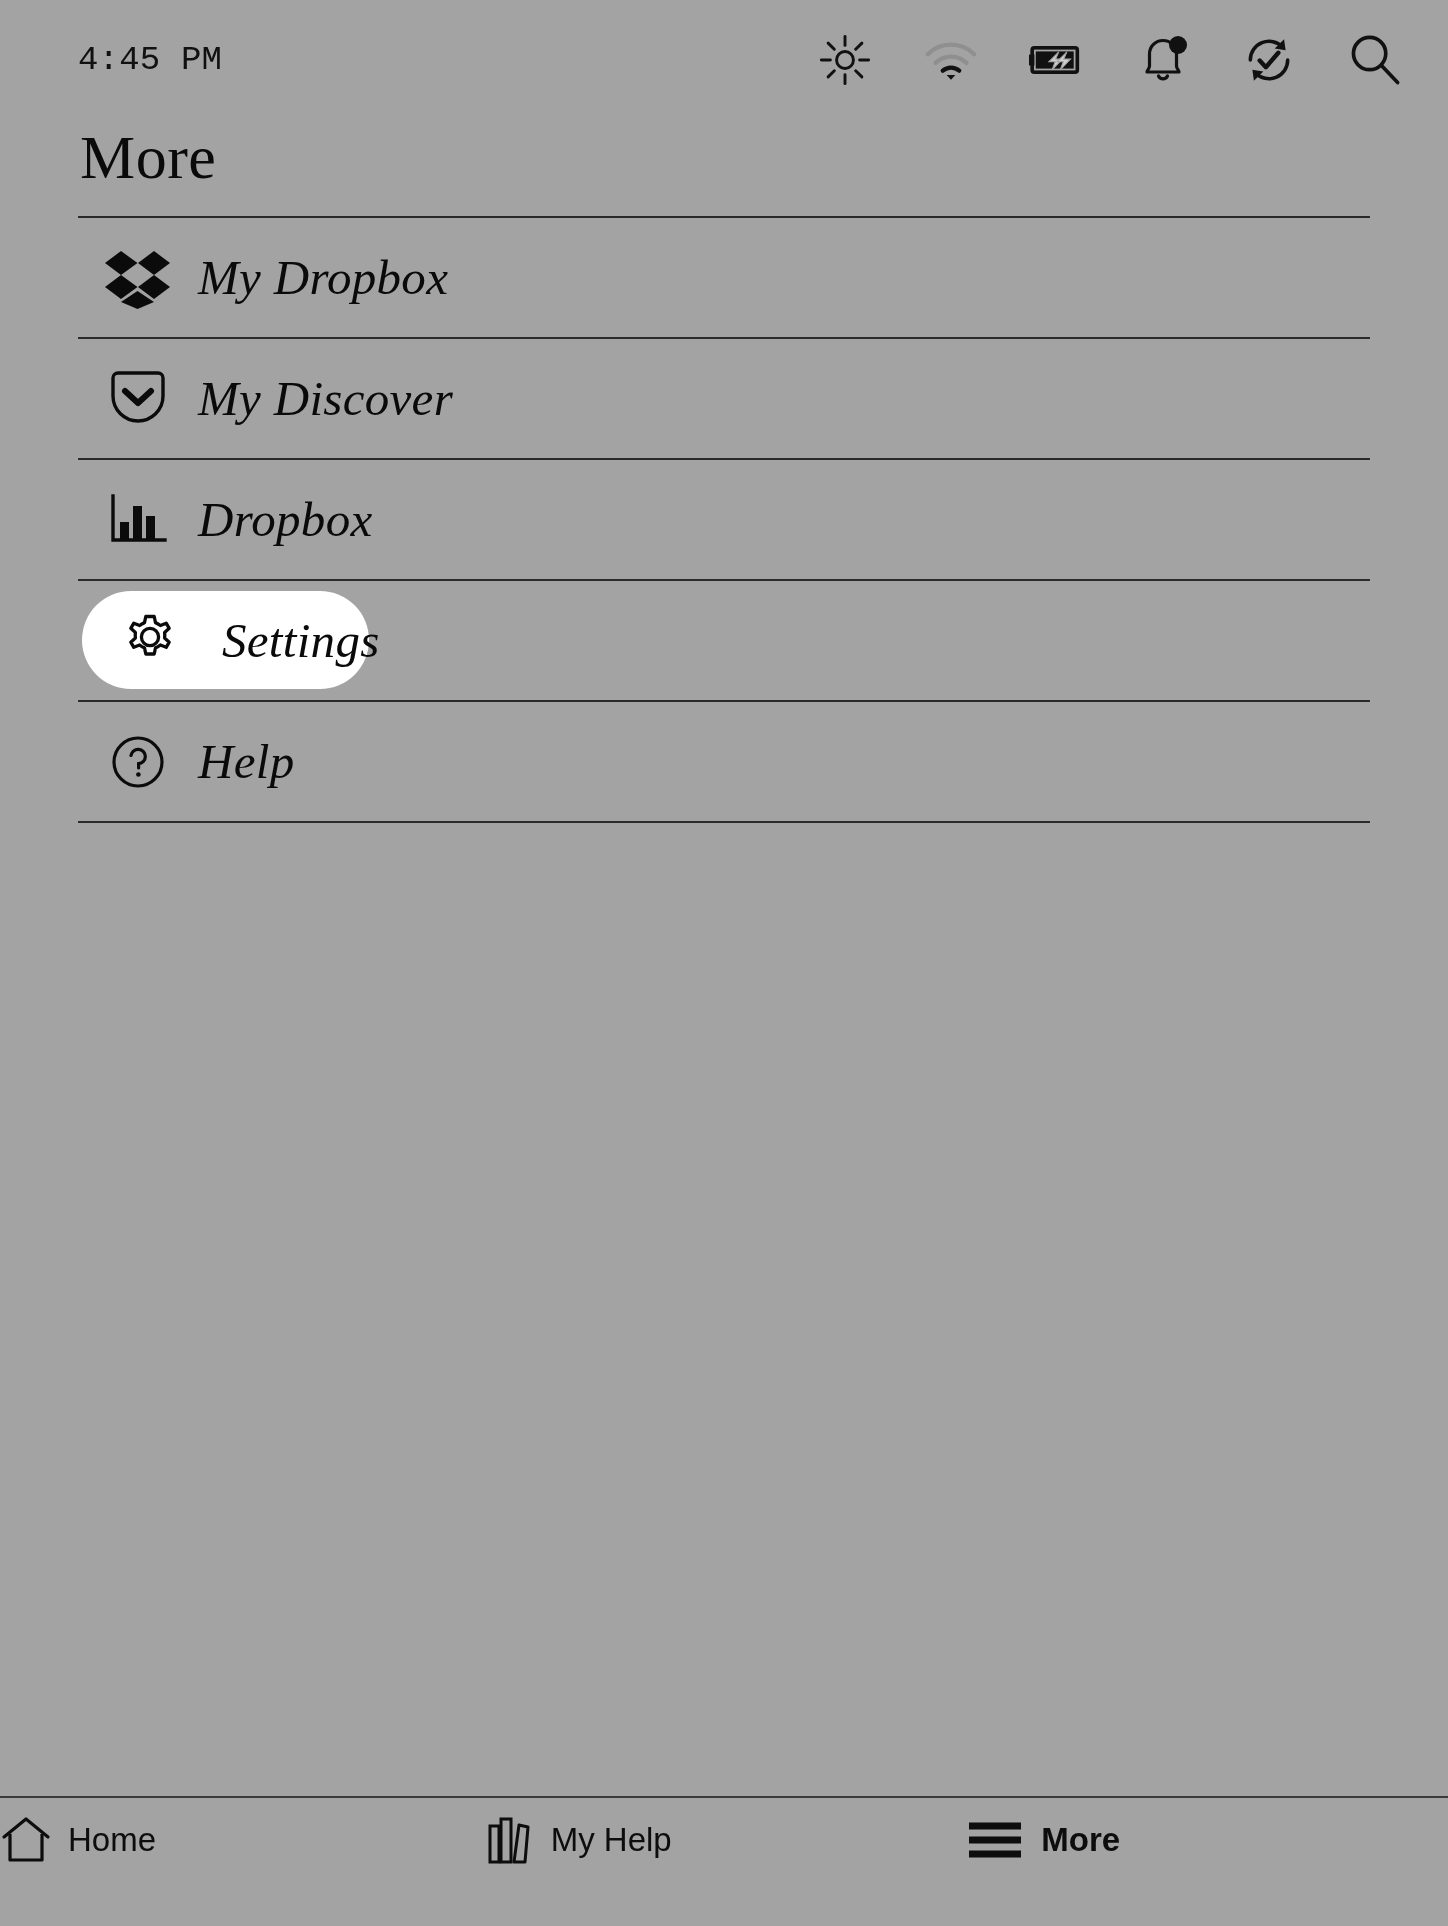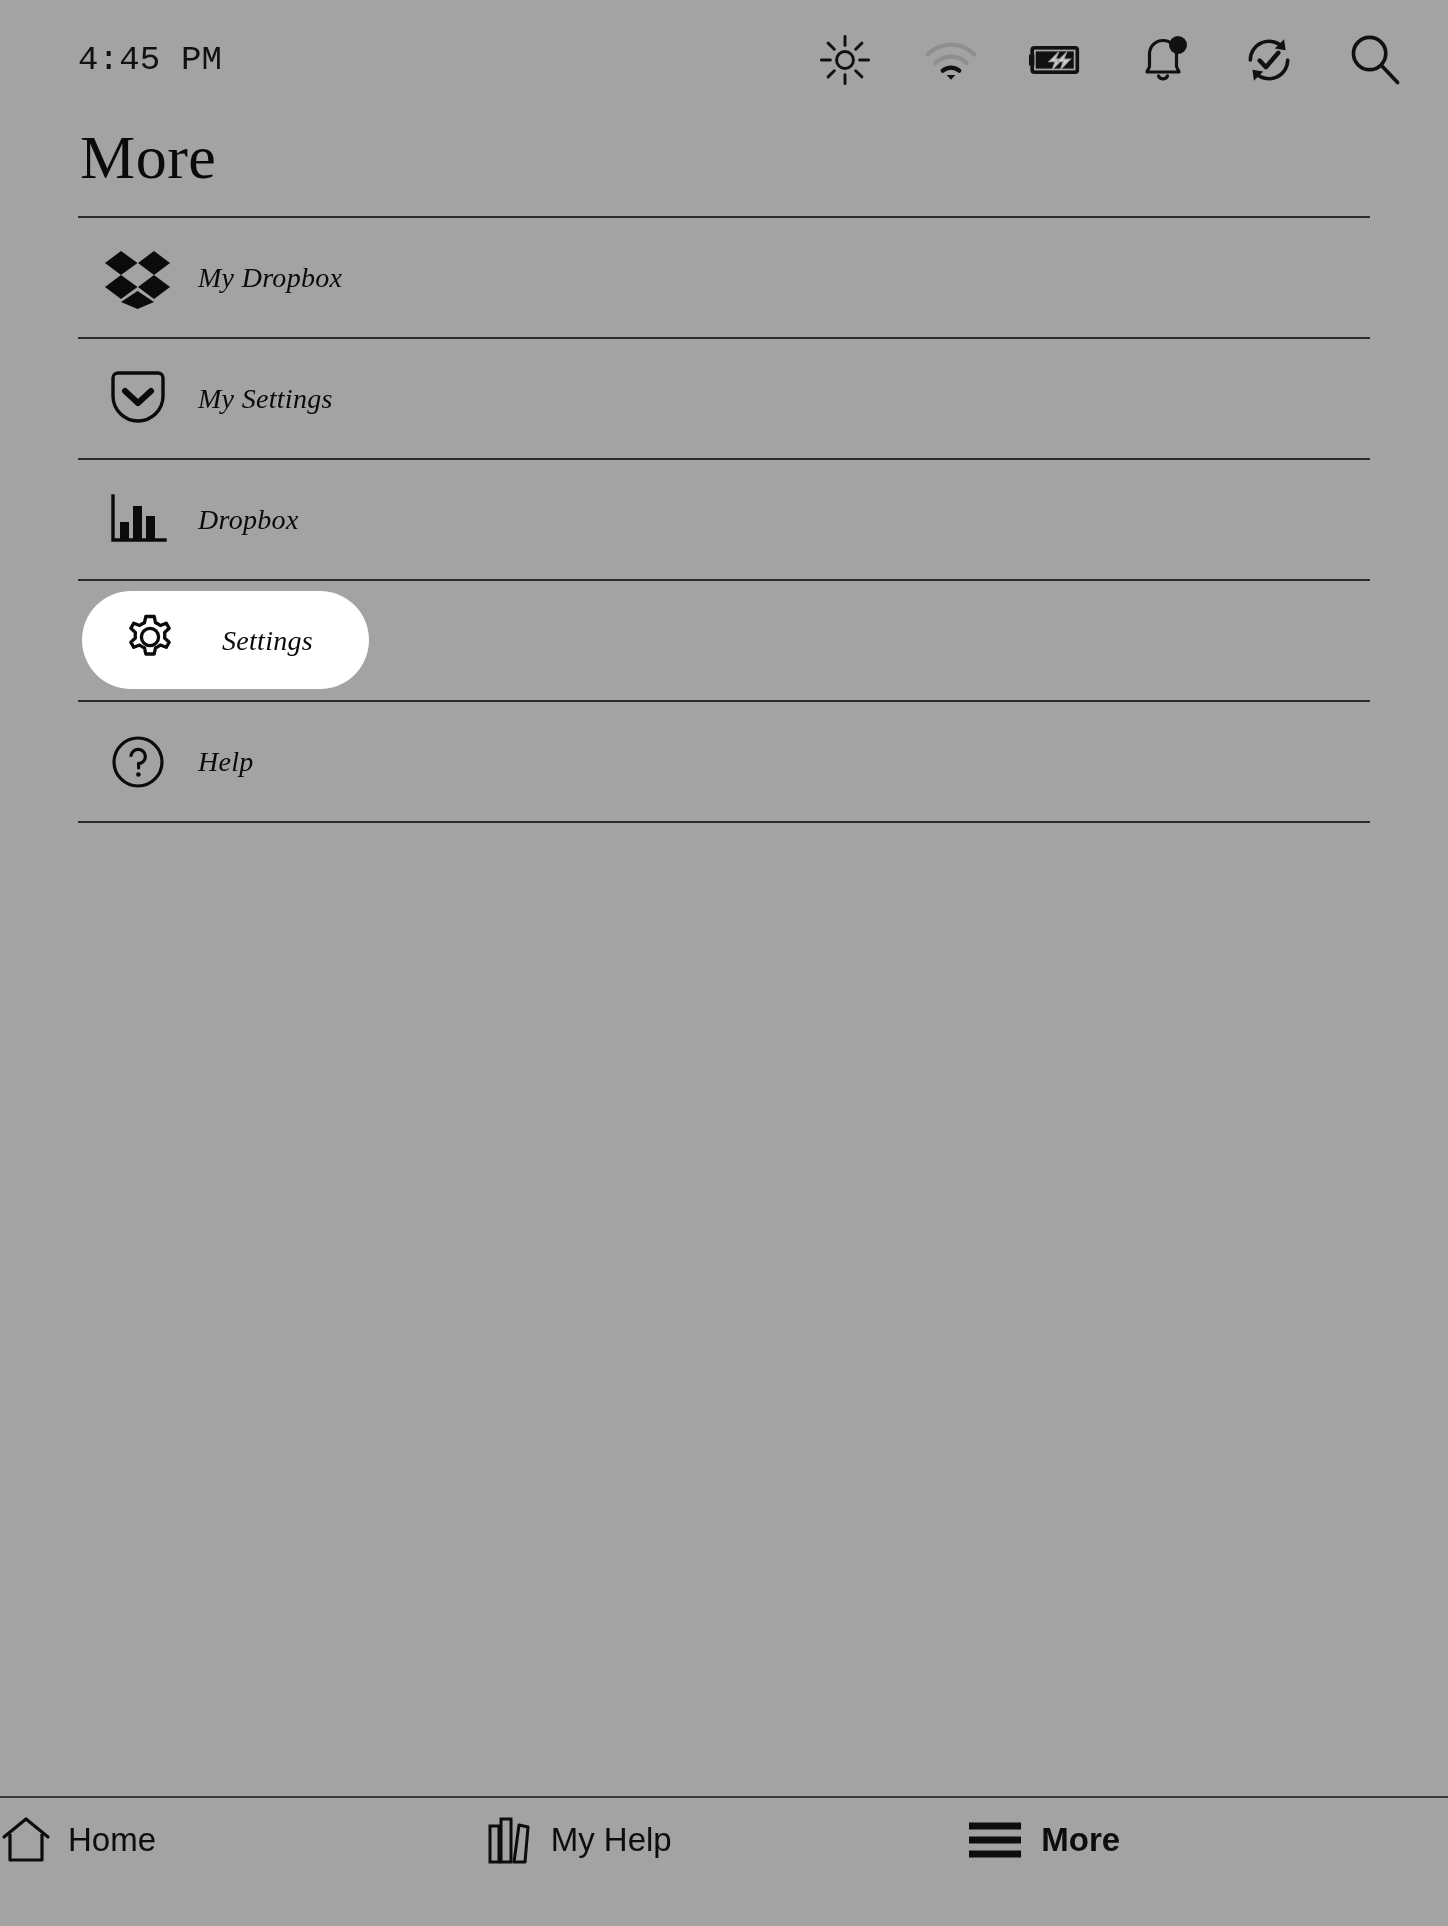--- a/index.html
+++ b/index.html
@@ -72,21 +72,21 @@
   .row-icon {
     width: 120px;
     min-width: 120px;
     display: flex;
     align-items: center;
     justify-content: center;
   }
   .row-label {
     font-family: "Liberation Serif", serif;
     font-style: italic;
-    font-size: 28px;
+    font-size: 49px;
     color: #0a0a0a;
     letter-spacing: 0.3px;
   }
 
   
   .list-row.selected .pill {
     position: absolute;
     left: 4px;
     top: 10px;
     height: 98px;
@@ -232,21 +232,21 @@
 
   <div class="list-divider"></div>
 
   <div class="list-row">
     <div class="row-icon">
       <svg width="60" height="62" viewBox="0 0 60 62">
         <path d="M5 10 a5 5 0 0 1 5 -5 h40 a5 5 0 0 1 5 5 v18 c0 14 -11.5 25 -25 25 S5 42 5 28 z" fill="none" stroke="#0b0b0b" stroke-width="3.4"></path>
         <path d="M17 23 L30 35 L43 23" fill="none" stroke="#0b0b0b" stroke-width="6" stroke-linecap="round" stroke-linejoin="round"></path>
       </svg>
     </div>
-    <div class="row-label">My Settings</div>
+    <div class="row-label">My Discover</div>
   </div>
 
   <div class="list-divider"></div>
 
   <div class="list-row">
     <div class="row-icon">
       <svg width="62" height="56" viewBox="0 0 62 56">
         <path d="M6 4 V48 H58" fill="none" stroke="#0b0b0b" stroke-width="3.4" stroke-linecap="square"></path>
         <rect x="13" y="30" width="9" height="18" fill="#0b0b0b"></rect>
         <rect x="26" y="14" width="9" height="34" fill="#0b0b0b"></rect>

